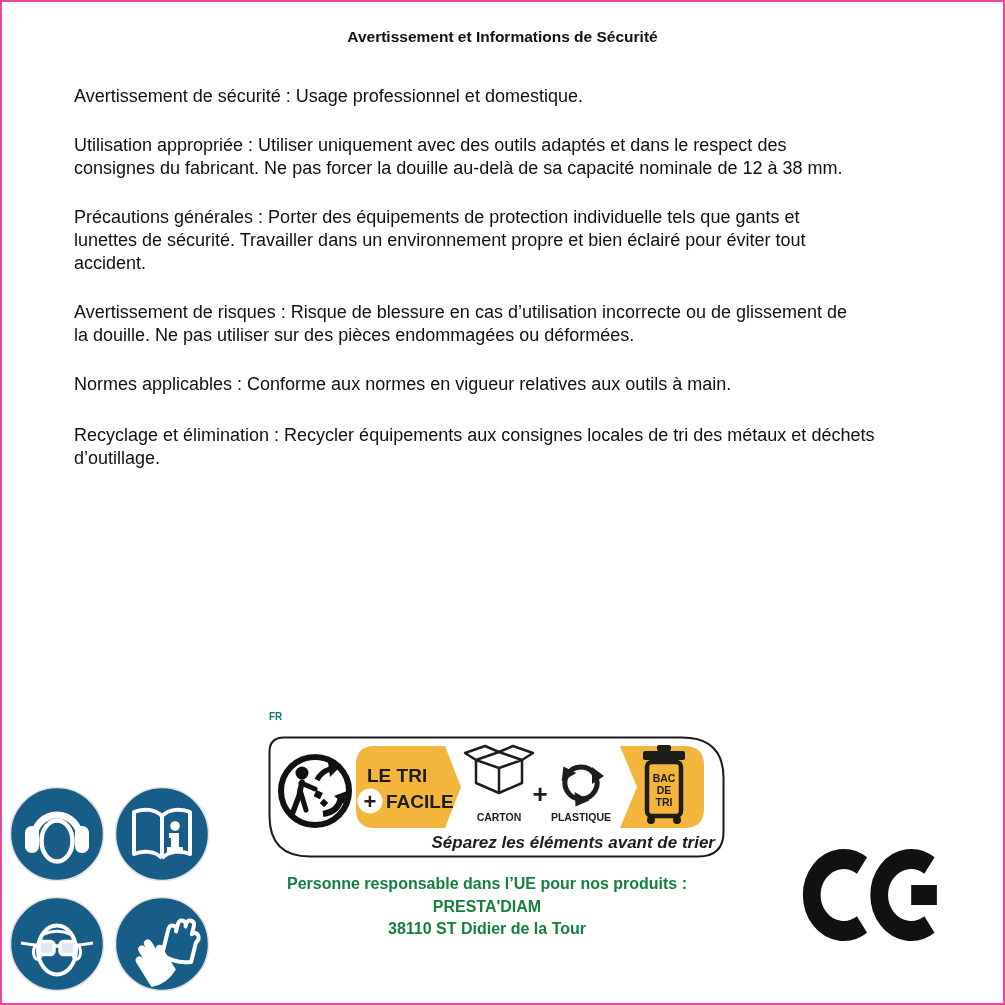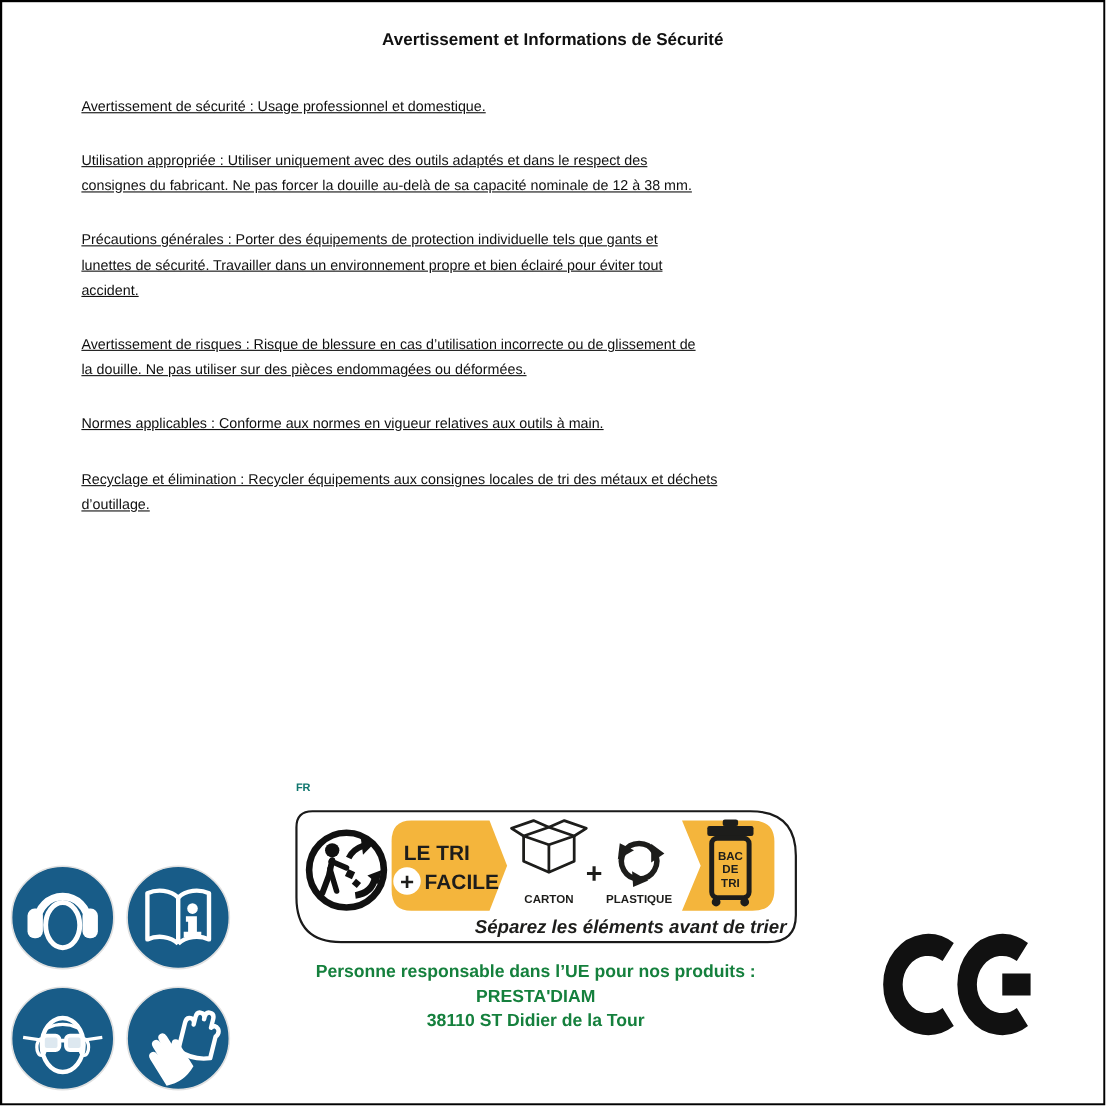--- a/index.html
+++ b/index.html
@@ -1,28 +1,28 @@
 <!DOCTYPE html>
 <html><head>
 <meta charset="utf-8">
 <style>
   * { margin:0; padding:0; box-sizing:border-box; }
   html,body { background:#fff; }
   body { font-family:"Liberation Sans", sans-serif; color:#000; }
   .page {
     position:relative; width:1005px; height:1005px;
-    background:#fff; border:2px solid #000000; overflow:hidden;
+    background:#fff; border:2px solid #ec4899; overflow:hidden;
   }
   .doc-title {
     position:absolute; top:26px; left:0; width:100%;
     text-align:center; font-weight:bold; font-size:15.5px; color:#111;
   }
   .content {
     position:absolute; top:83px; left:72px; width:880px;
-    font-size:13px; line-height:23px; color:#101010;text-decoration:underline;
+    font-size:18px; line-height:23px; color:#101010;
   }
   .content p { white-space:pre-line; margin:0 0 26px 0; }
   .content p.sp-small { margin-top:6px; }
   .content p.sp-large { margin-top:28px; }
   .icons-grid {
     position:absolute; left:7px; top:784px;
     display:grid; grid-template-columns:96px 96px; grid-auto-rows:96px;
     column-gap:9px; row-gap:14px;
   }
   .fr-label {

